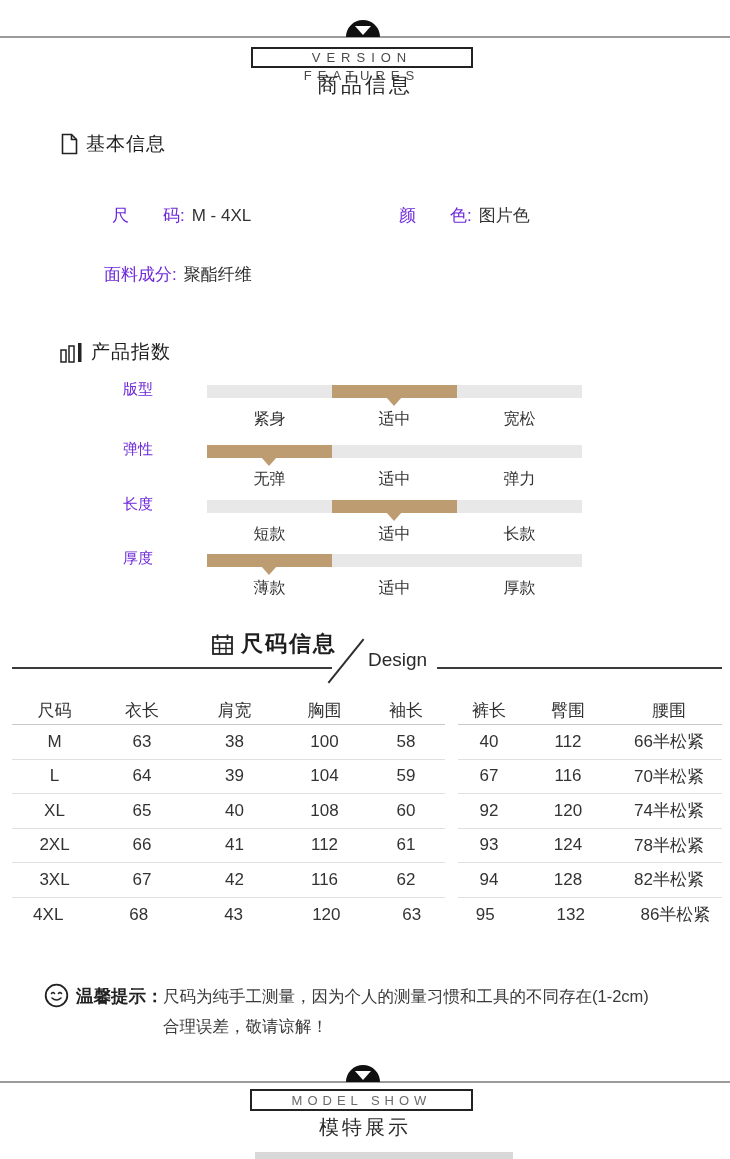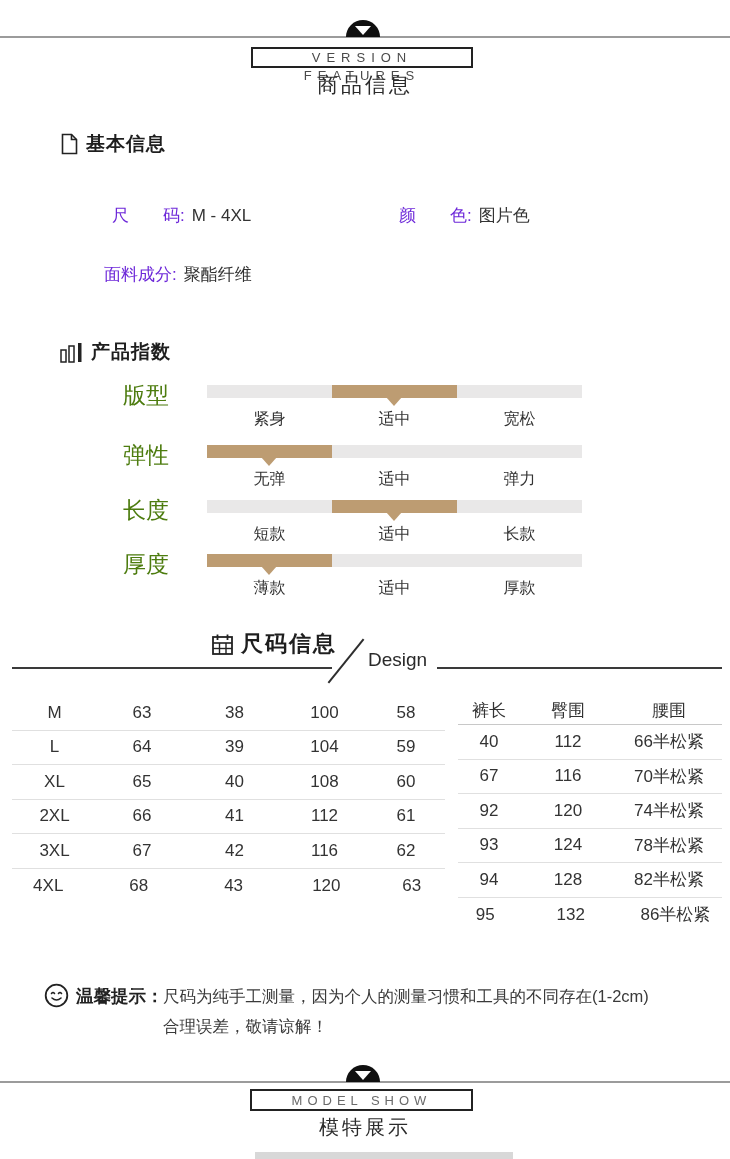--- a/index.html
+++ b/index.html
@@ -12,30 +12,30 @@
   .dome-tri { position:absolute; left:50%; top:6px; margin-left:-8px; width:0; height:0;
     border-left:8px solid transparent; border-right:8px solid transparent; border-top:9px solid #fff; }
 
   .banner-box { position:absolute; border:2px solid #222; text-align:center;
     font-size:13px; letter-spacing:6px; color:#4a4a4a; }
   .banner-cn { position:absolute; left:0; width:730px; text-align:center;
     font-size:21px; letter-spacing:3px; color:#2b2b2b; }
 
   
   .sec-head { position:absolute; display:flex; align-items:center; }
-  .sec-head .txt { font-size:19px; font-weight:700; color:#1e1e1e; margin-left:8px; letter-spacing:1px; }
+  .sec-head .txt { font-size:19px; font-weight:400; color:#1e1e1e; margin-left:8px; letter-spacing:1px; }
 
   
   .field { position:absolute; font-size:17px; color:#333; white-space:nowrap; }
   .field .lbl { color:#6d28d9; }
   .field .val { margin-left:7px; color:#333; }
 
   
   .idx-row { position:absolute; left:0; width:730px; height:50px; }
-  .idx-row .row-lbl { position:absolute; left:123px; top:-5px; font-size:23px; color:#4d7c0f; }
+  .idx-row .row-lbl { position:absolute; left:123px; top:-5px; font-size:15px; color:#6d28d9; }
   .idx-row .track { position:absolute; left:207px; top:0; width:375px; height:13px; background:var(--track,#e9e8e8); }
   .idx-row .fill { position:absolute; top:0; width:33.333%; height:13px; background:var(--tan,#bd9c72); }
   .idx-row.sel-0 .fill { left:0; }
   .idx-row.sel-1 .fill { left:33.333%; }
   .idx-row .notch { position:absolute; left:50%; bottom:-8px; margin-left:-8px; width:0; height:0;
     border-left:8px solid transparent; border-right:8px solid transparent; border-top:9px solid var(--tan,#bd9c72); }
   .idx-row .opts { position:absolute; left:207px; top:24px; width:375px; display:flex; }
   .idx-row .opts span { flex:1; text-align:center; font-size:16px; color:#333; }
 
   
@@ -173,20 +173,27 @@
       <line x1="1" y1="14.5" x2="20" y2="14.5" stroke="#222" stroke-width="1.4"></line>
     </svg>
   </div>
   <div class="size-title">尺码信息</div>
   <div class="rule" style="left:12px; top:667px; width:320px;"></div>
   <div class="slash"></div>
   <div class="design">Design</div>
   <div class="rule" style="left:437px; top:667px; width:285px;"></div>
 
   <div class="tbl" id="tbl-left">
+    <div class="trow head">
+      <span class="tcell c0">尺码</span>
+      <span class="tcell c1">衣长</span>
+      <span class="tcell c2">肩宽</span>
+      <span class="tcell c3">胸围</span>
+      <span class="tcell c4">袖长</span>
+    </div>
     <div class="trow">
       <span class="tcell c0">M</span>
         <span class="tcell c1">63</span>
         <span class="tcell c2">38</span>
         <span class="tcell c3">100</span>
         <span class="tcell c4">58</span>
     </div>
     <div class="trow">
       <span class="tcell c0">L</span>
         <span class="tcell c1">64</span>

